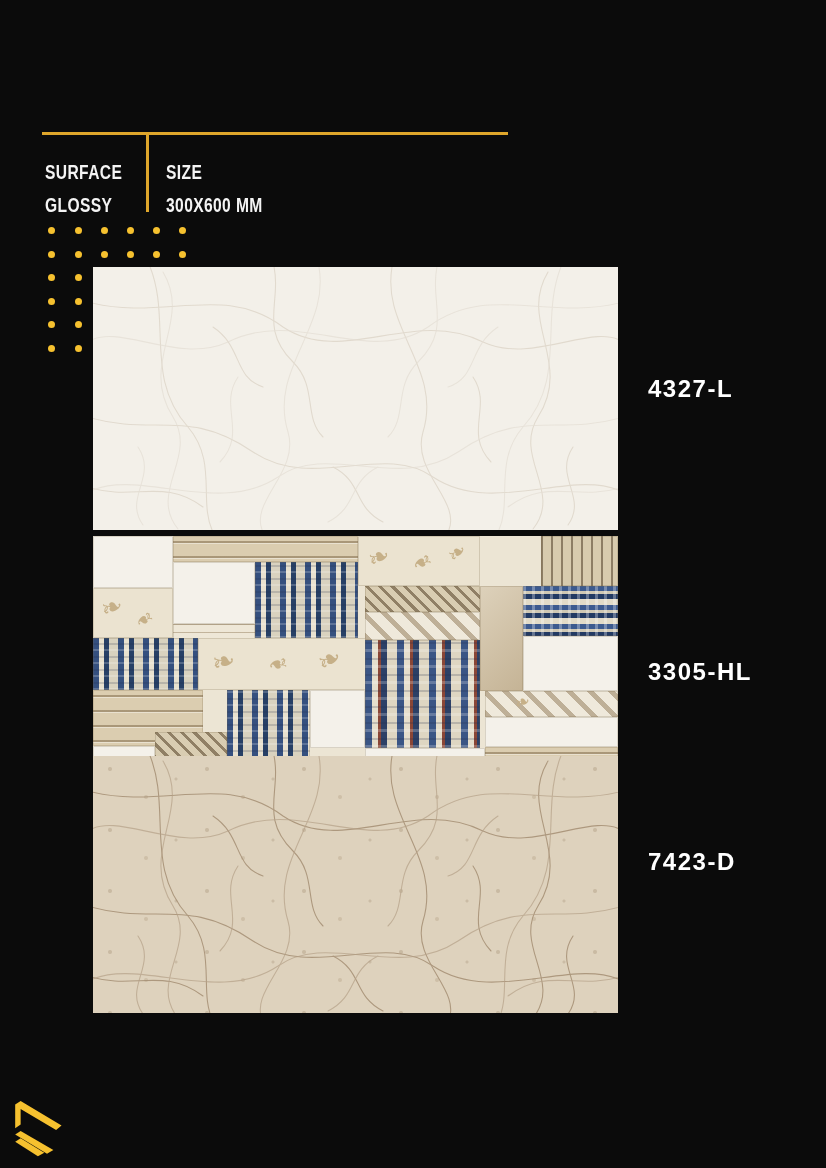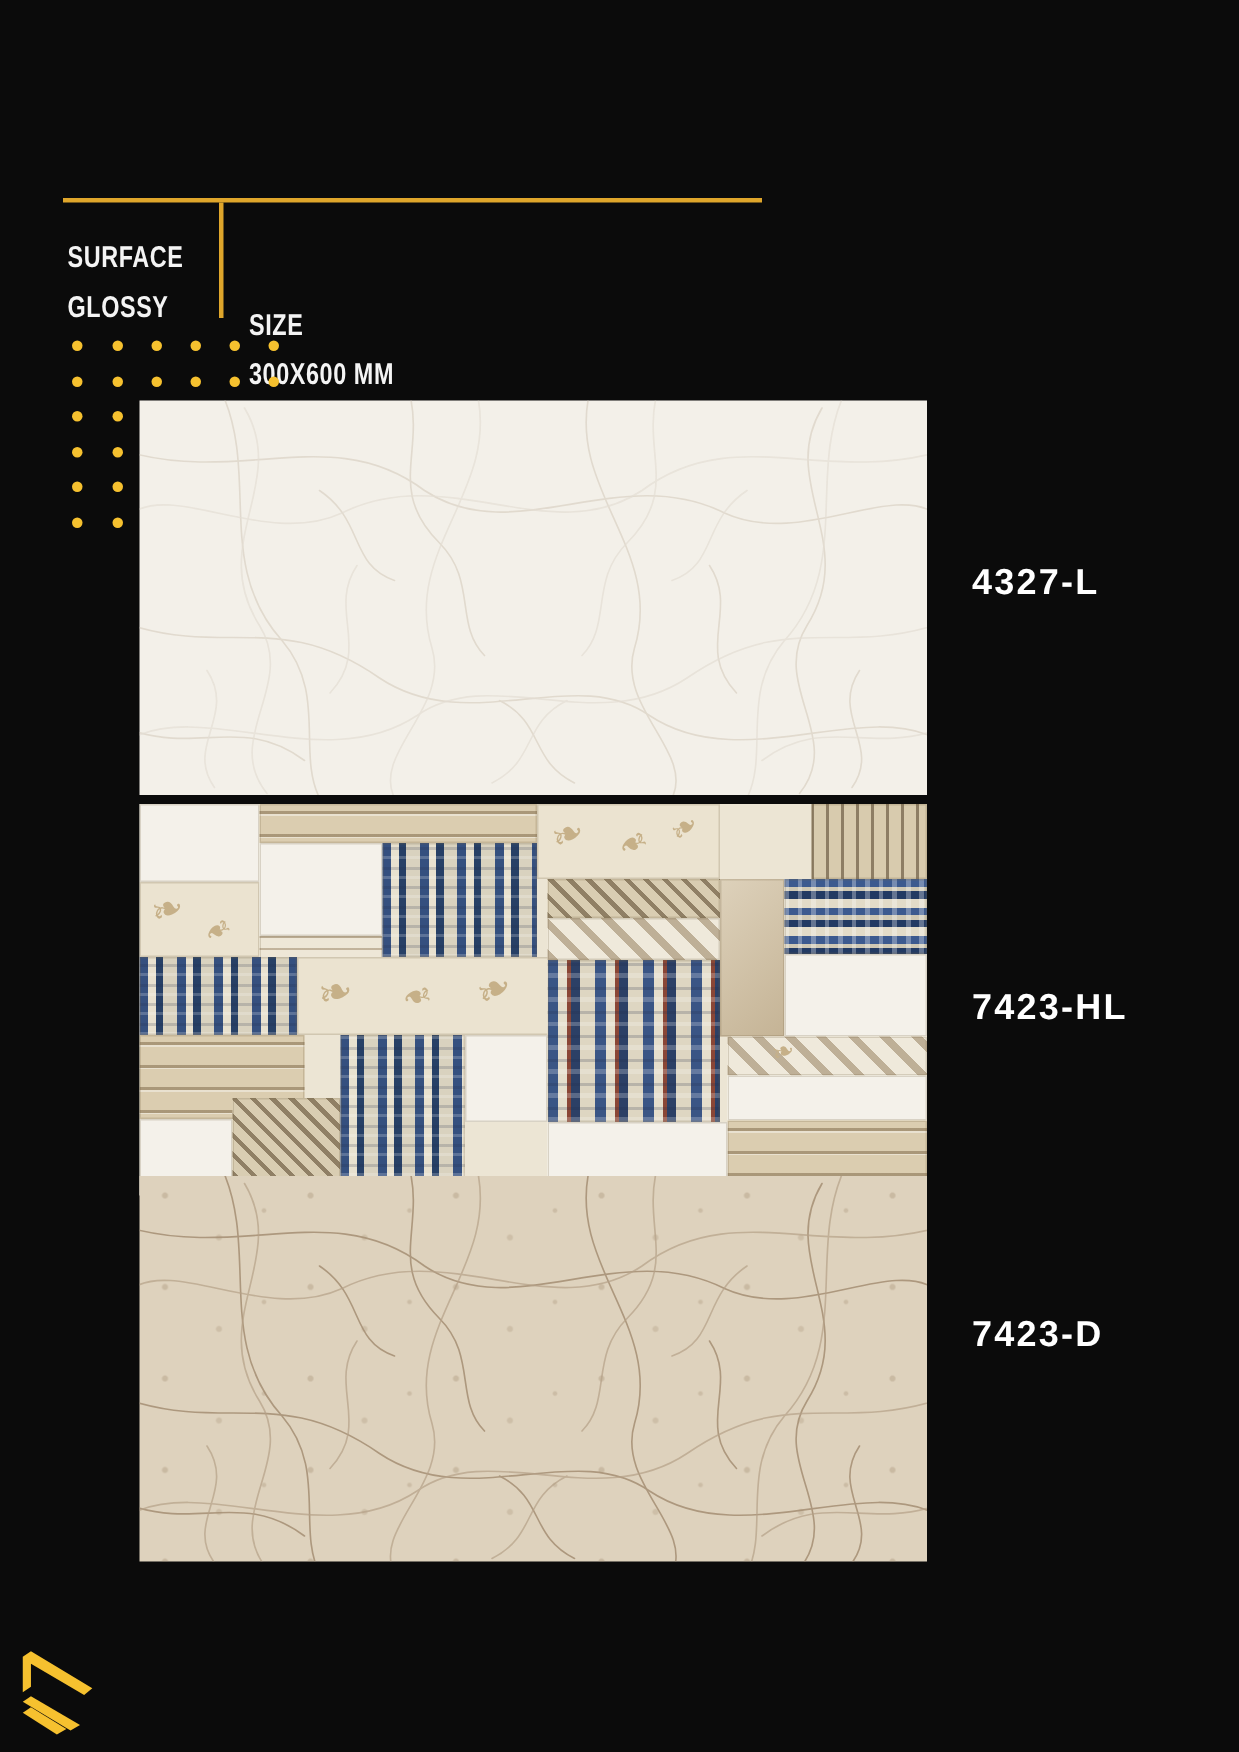--- a/index.html
+++ b/index.html
@@ -8,21 +8,21 @@
     width:826px;height:1168px;
     background:var(--background,#0b0b0b);
     overflow:hidden;
     font-family:"Liberation Sans",sans-serif;
   }
   
   .hline{position:absolute;left:42px;top:132px;width:466px;height:3px;background:var(--accent,#DFA62B);}
   .vline{position:absolute;left:146px;top:135px;width:3px;height:77px;background:var(--accent,#DFA62B);}
   .spec-col{position:absolute;top:156px;color:var(--header_text,#f4f4f4);}
   .spec-col.surface{left:45px;}
-  .spec-col.size{left:166px;margin-top:45px;}
+  .spec-col.size{left:166px;}
   .spec-line{display:block;font-size:20px;font-weight:700;line-height:33px;letter-spacing:.5px;
     transform:scaleX(.78);transform-origin:0 50%;white-space:nowrap;}
   
   .dot{position:absolute;width:7px;height:7px;border-radius:50%;background:var(--accent_dots,#F6C12F);}
   
   .product-row{position:absolute;left:0;width:826px;}
   .tile{position:absolute;left:93px;top:0;width:525px;overflow:hidden;}
   .tile-light{background:var(--tile_light,#F3F0E9);}
   .tile-dark{
     background-color:var(--tile_dark,#DED2BD);
@@ -180,24 +180,24 @@
       <div class="patch p-bluerows" style="left:430px;top:50px;width:95px;height:50px;"></div>
       <div class="patch p-white" style="left:430px;top:100px;width:95px;height:55px;"></div>
       <div class="patch p-vblue-red" style="left:272px;top:104px;width:115px;height:108px;"></div>
       <div class="patch p-diag" style="left:392px;top:155px;width:133px;height:26px;">
         <span class="orn" style="left:30px;top:2px;font-size:18px;transform:rotate(-20deg);">❧</span>
       </div>
       <div class="patch p-white" style="left:392px;top:181px;width:133px;height:30px;"></div>
       <div class="patch p-hstripes" style="left:392px;top:211px;width:133px;height:50px;"></div>
       <div class="patch p-white" style="left:272px;top:212px;width:120px;height:49px;"></div>
     </div>
-    <span class="code-label" style="top:122px;">7423-HL</span>
-  </div>
-
-  <div class="product-row" style="top:784px;height:292px;border-radius:17px;">
+    <span class="code-label" style="top:122px;">3305-HL</span>
+  </div>
+
+  <div class="product-row" style="top:756px;height:292px;border-radius:17px;">
     <div class="tile tile-dark" style="height:257px;">
       <svg class="veins veins-dark" viewBox="0 0 525 257" preserveAspectRatio="none">
           <use href="#veins-sym"></use>
         </svg>
       <svg class="veins veins-dark2" viewBox="0 0 525 257" preserveAspectRatio="none">
           <use href="#veins-sym"></use>
         </svg>
     </div>
     <span class="code-label" style="top:92px;">7423-D</span>
   </div>

